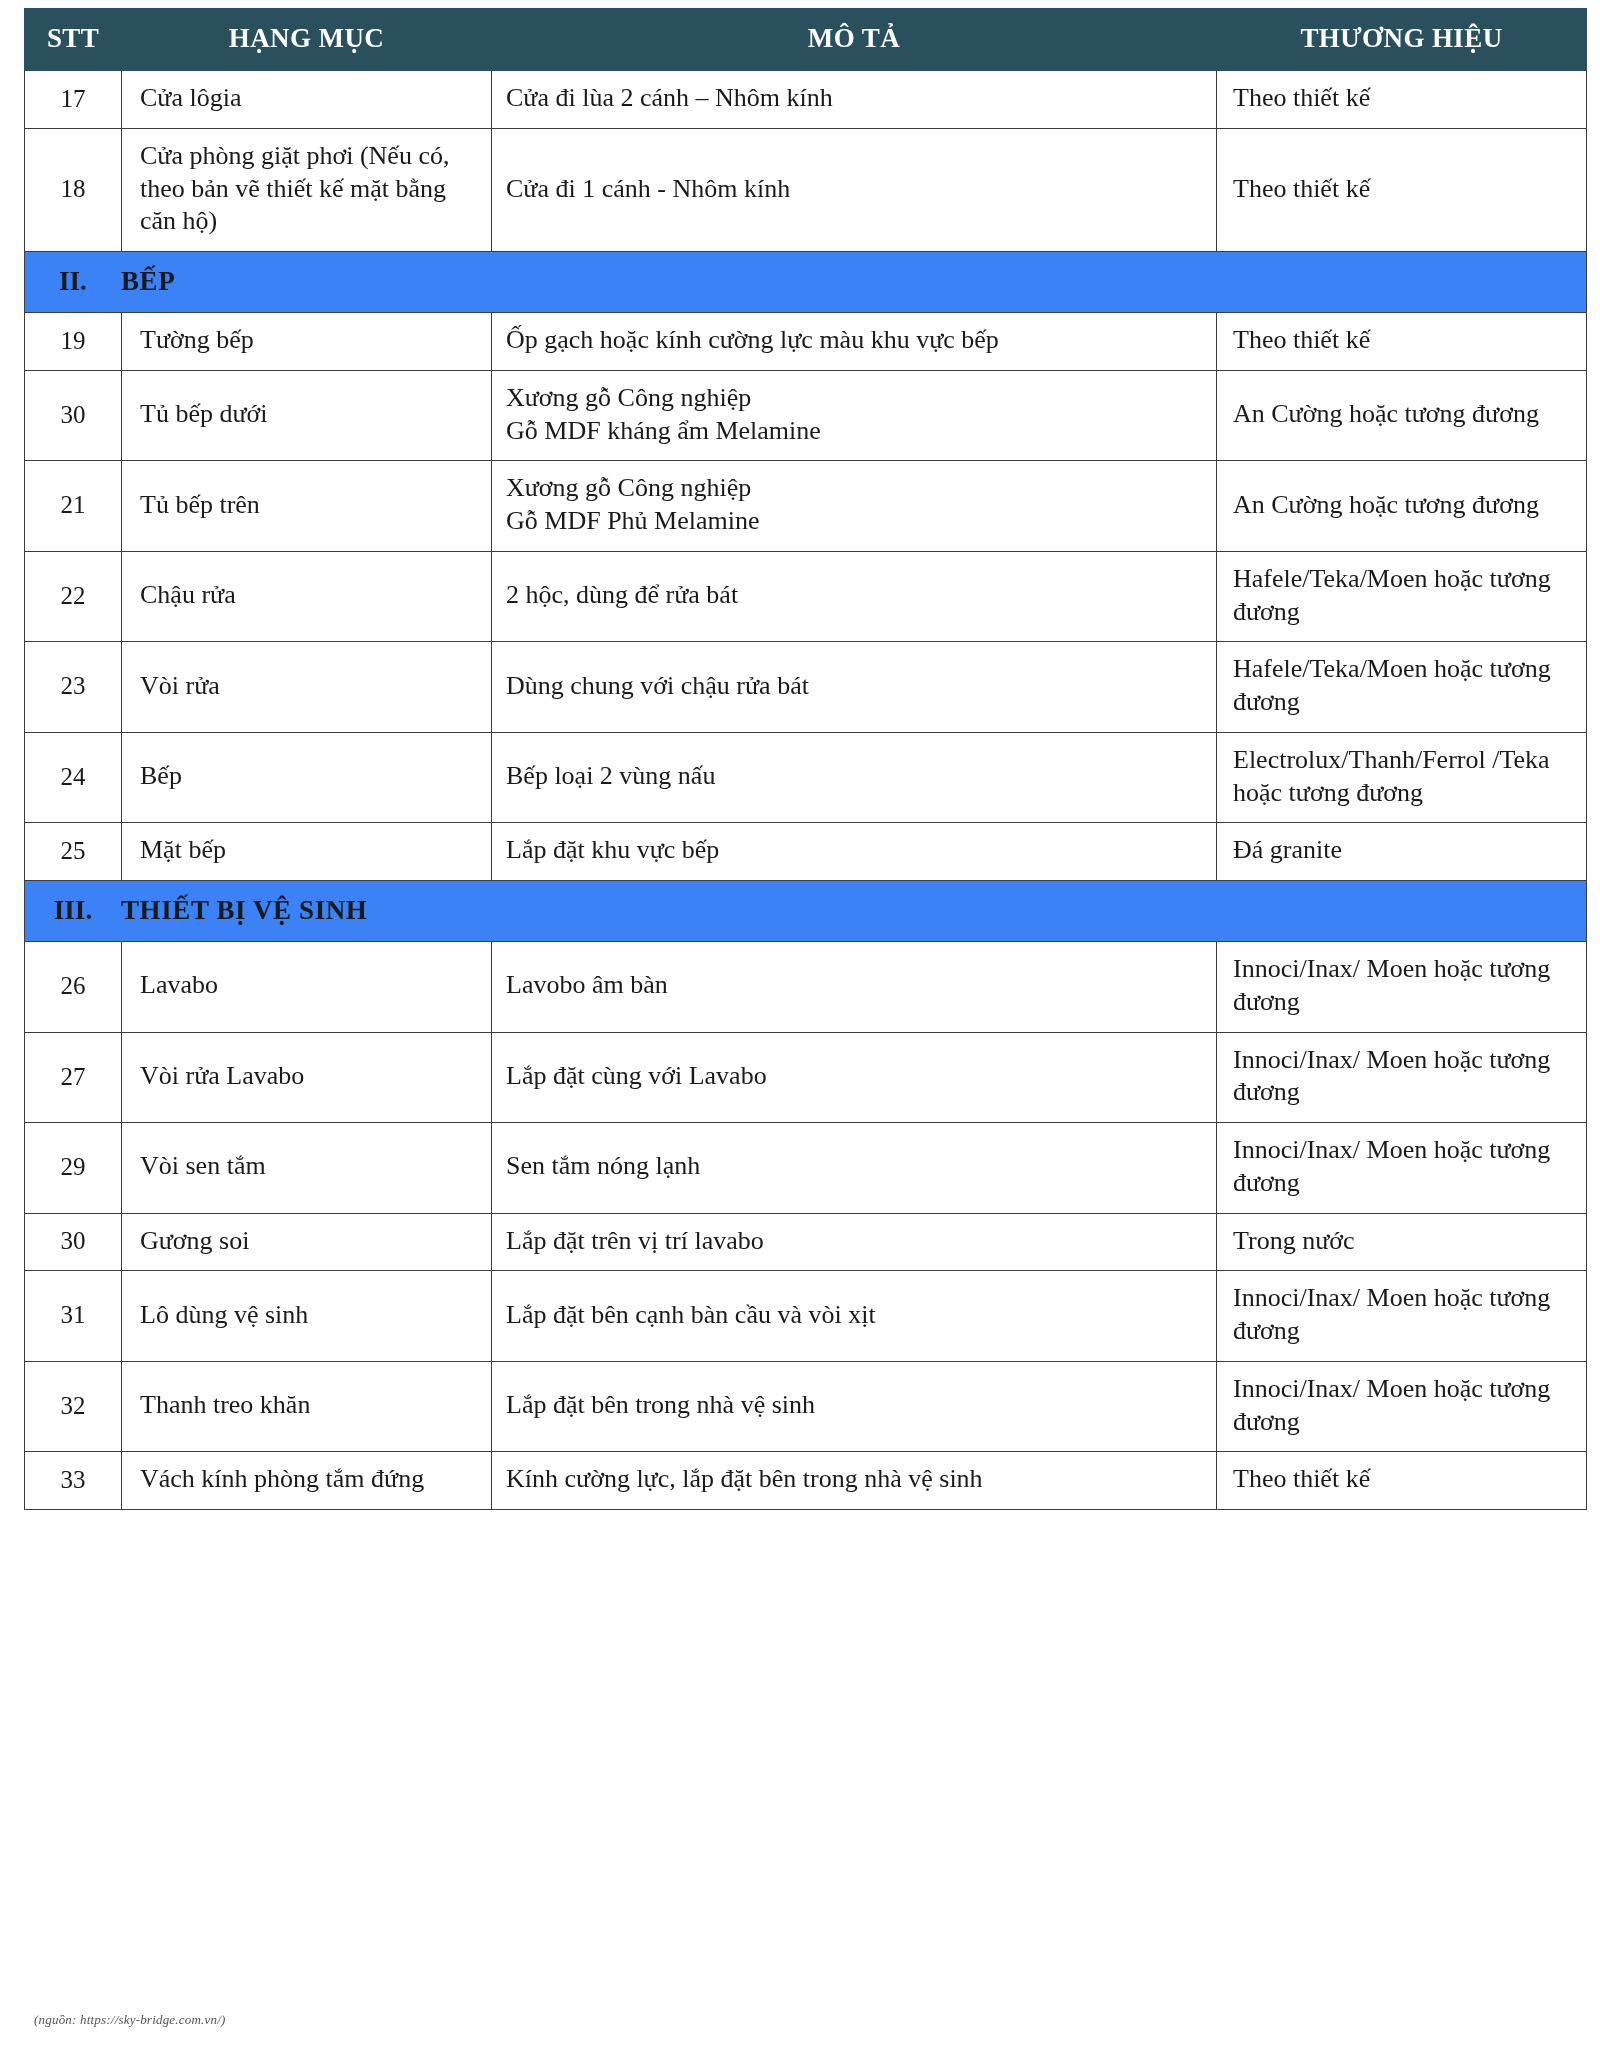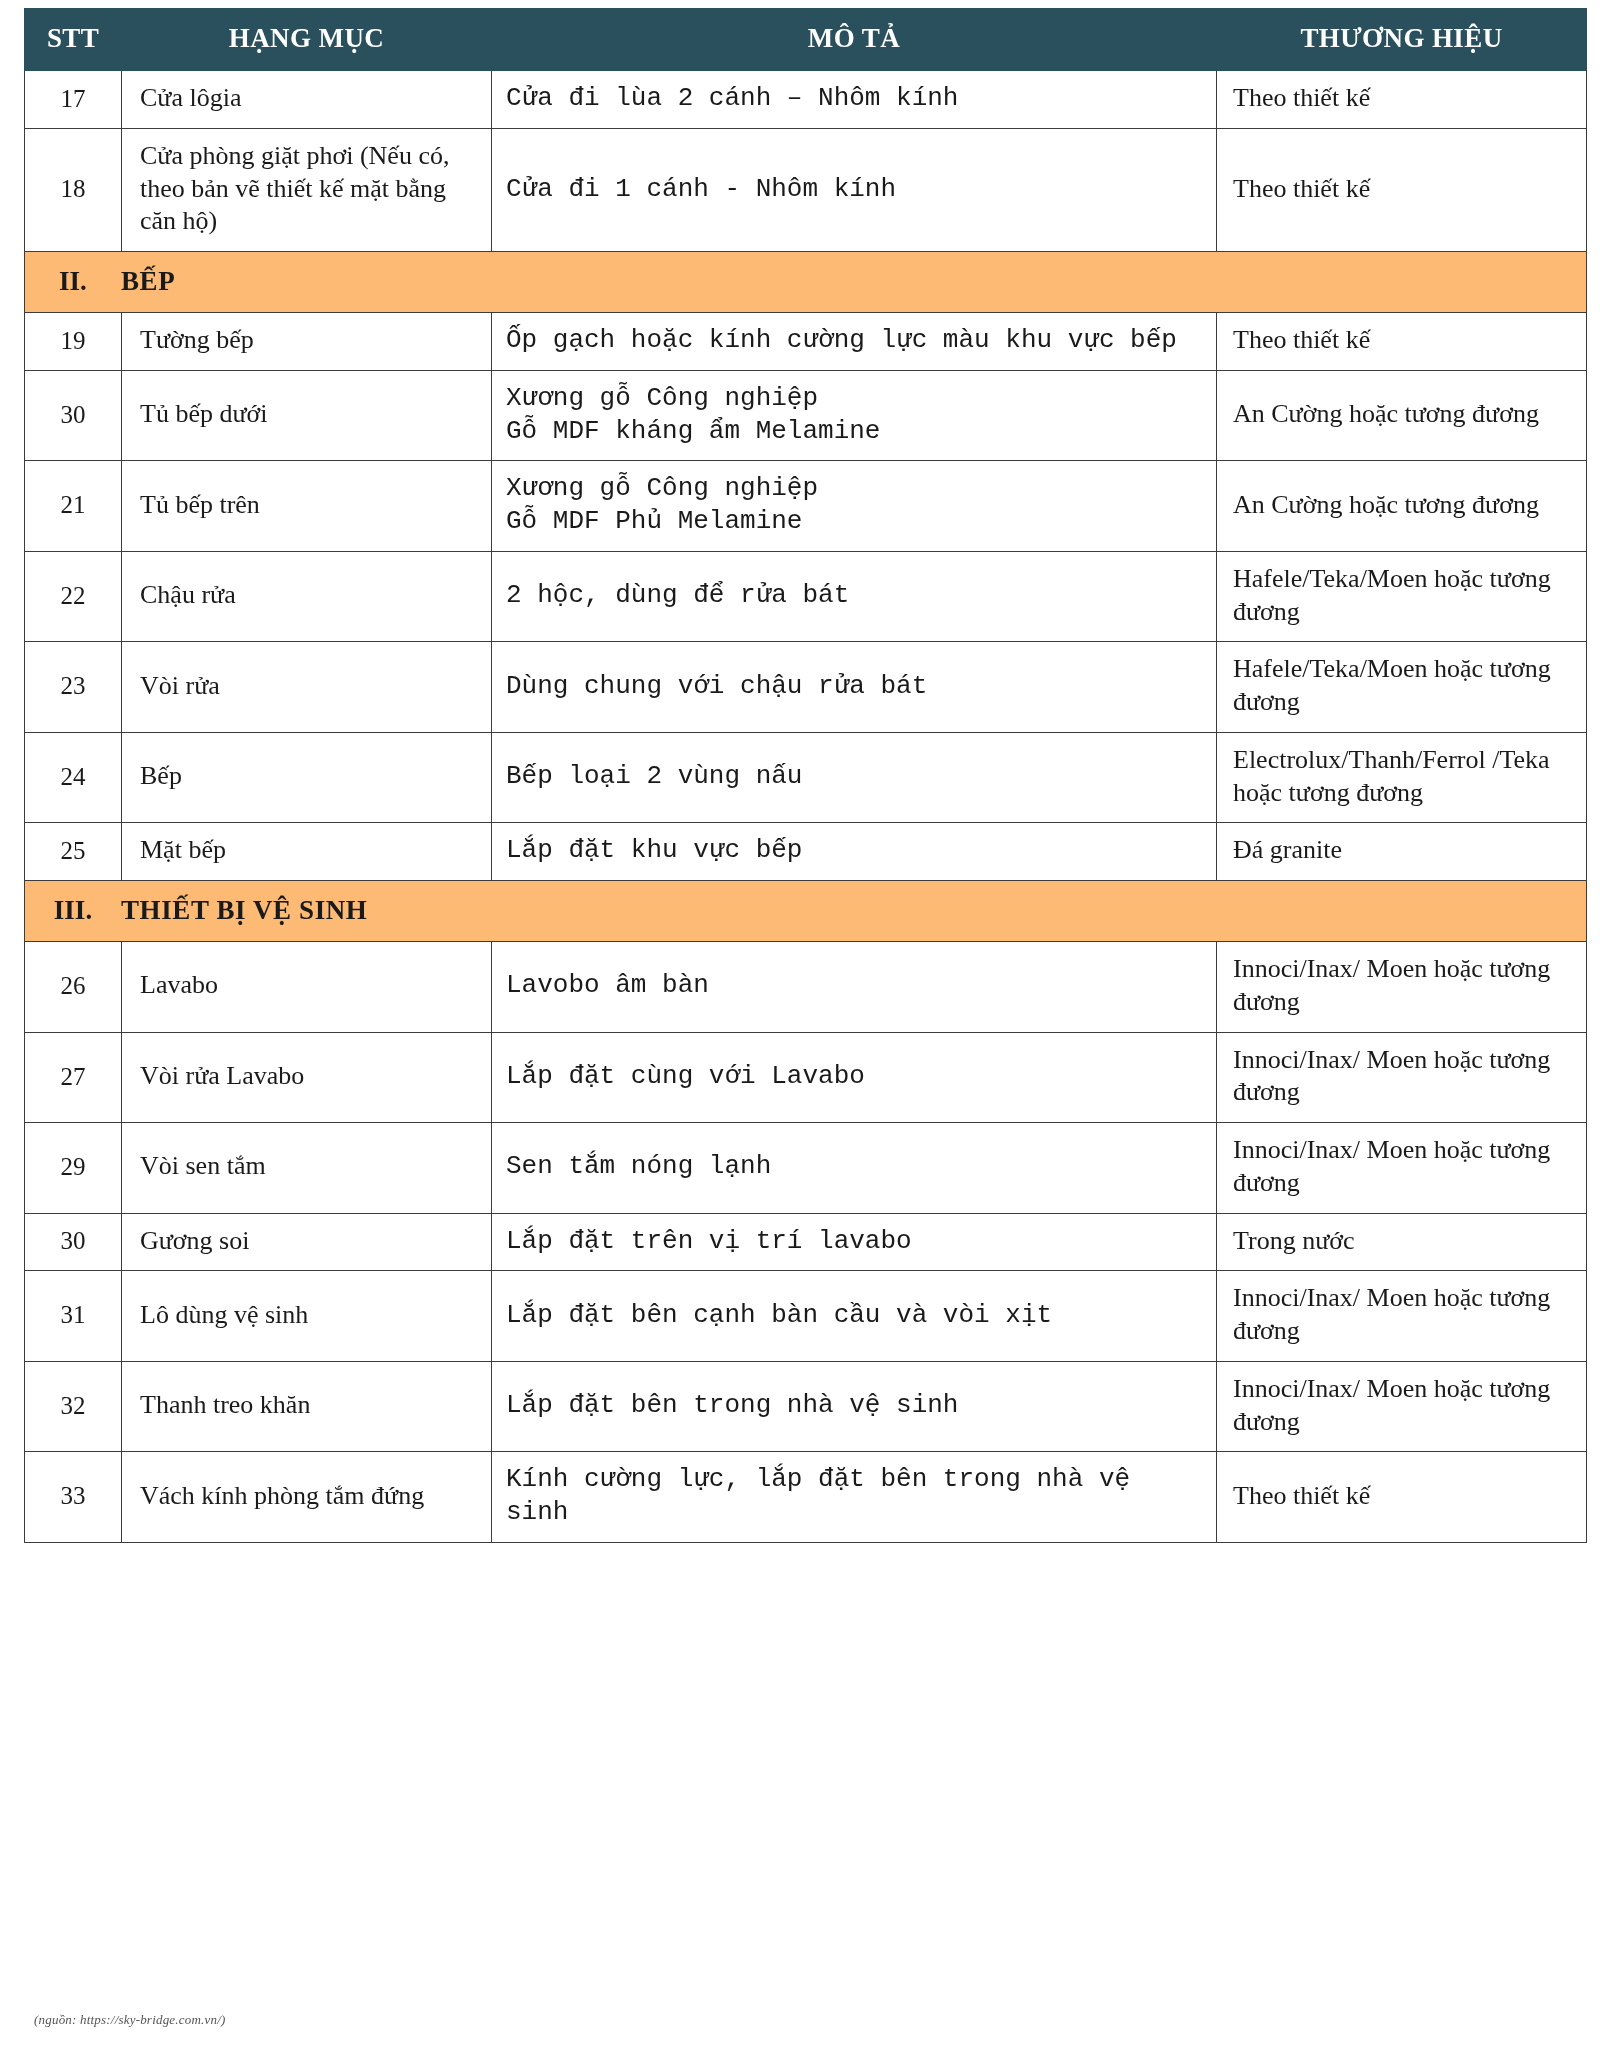--- a/index.html
+++ b/index.html
@@ -58,29 +58,28 @@
     font-size: 25px;
   }
   td.item, td.desc, td.brand {
     text-align: left;
   }
   td.brand {
     padding-left: 16px;
   }
   td.desc {
     padding-left: 14px;
-    font-family: Liberation Mono, monospace;
   }
   td.item {
     padding-left: 18px;
   }
   .twoline { white-space: pre-line; }
 
   tr.section td {
-    background: #fdba74;
+    background: #3b82f6;
     border: 1px solid #3c3c3c;
     font-weight: bold;
     font-size: 27px;
     padding: 12px 0 14px 0;
     vertical-align: middle;
   }
   .sec-wrap {
     display: flex;
     align-items: baseline;
   }

